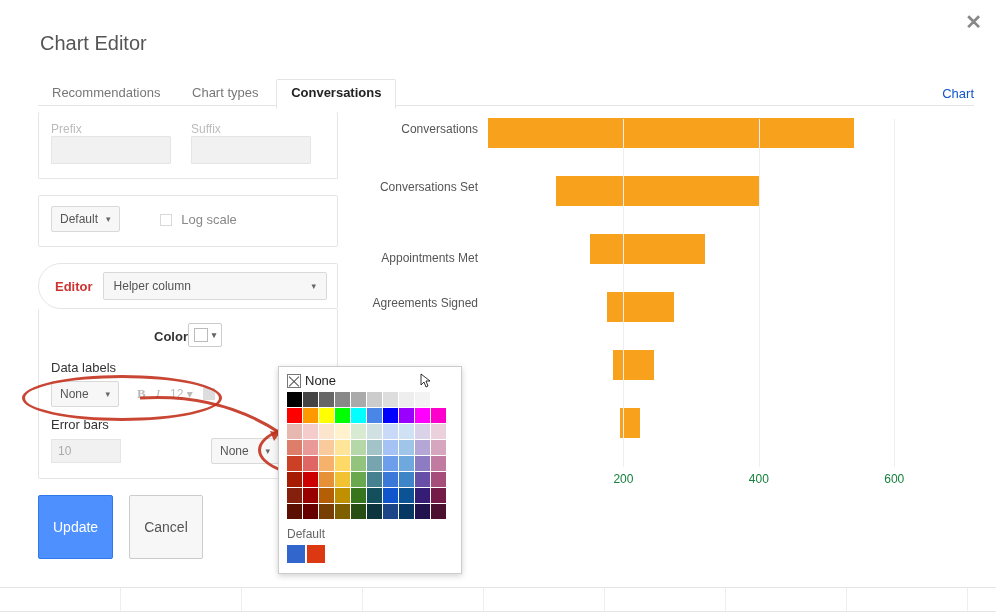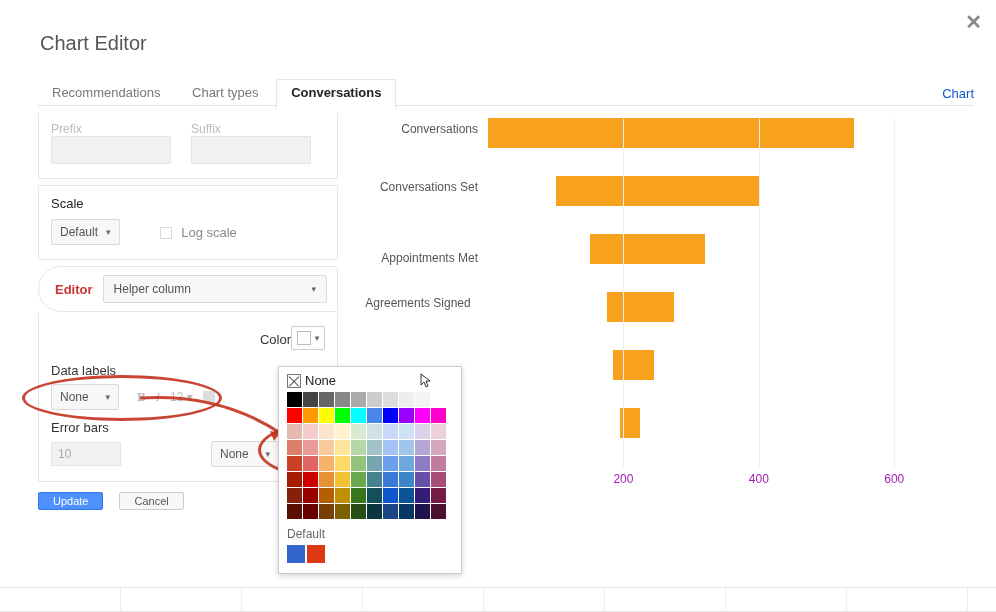--- a/index.html
+++ b/index.html
@@ -6,53 +6,53 @@
   body { margin: 0; font-family: Arial, Helvetica, sans-serif; font-size: 13px; color: #222; background: #fff; }
   .dialog { position: relative; width: 996px; height: 612px; border-bottom: 1px solid #e5e5e5; }
   .close-x { position: absolute; top: 10px; right: 14px; font-size: 20px; color: #888; cursor: pointer; font-weight: bold; }
   .title { position: absolute; left: 40px; top: 32px; font-size: 20px; color: #555; }
   .help { position: absolute; right: 22px; top: 86px; color: #1155cc; cursor: pointer; }
   .tabs { position: absolute; left: 38px; top: 78px; right: 22px; border-bottom: 1px solid #e5e5e5; height: 28px; }
   .tab { display: inline-block; padding: 5px 14px 8px; color: #777; cursor: pointer; position: relative; top: 1px; }
   .tab.active { color: #222; font-weight: bold; border: 1px solid #e5e5e5; border-bottom: 1px solid #fff; border-radius: 2px 2px 0 0; background: #fff; }
 
   .left-panel { position: absolute; left: 38px; top: 112px; width: 300px; }
-  .group { border: 1px solid #e5e5e5; border-radius: 2px; padding: 10px 12px 14px; margin-bottom: 6px; background: #fff; }
+  .group { border: 1px solid #e5e5e5; border-radius: 2px; padding: 10px 12px 14px; margin-bottom: 16px; background: #fff; }
   .faded-label { color: #bbb; font-size: 12px; }
   .textbox { width: 120px; height: 28px; background: #f1f1f1; border: 1px solid #e5e5e5; border-radius: 1px; }
   .row { display: flex; gap: 20px; }
   .scale-label { font-size: 13px; margin-bottom: 8px; }
   .select { display: inline-flex; align-items: center; justify-content: space-between; background: #f7f7f7; border: 1px solid #d9d9d9; border-radius: 2px; padding: 5px 8px; min-width: 68px; cursor: pointer; font-size: 12px; color: #555; }
   .caret { margin-left: 8px; font-size: 9px; color: #666; }
   .checkbox-fake { width: 12px; height: 12px; border: 1px solid #d9d9d9; display: inline-block; vertical-align: middle; margin-right: 6px; }
   .series-row { display: flex; align-items: center; gap: 10px; padding: 8px 10px; border: 1px solid #e5e5e5; border-radius: 28px 2px 2px 28px; }
   .series-label { color: #cc3333; font-weight: bold; margin-left: 6px; }
   .series-select { flex: 1; display: flex; align-items: center; justify-content: space-between; background: #f7f7f7; border: 1px solid #d9d9d9; border-radius: 2px; padding: 6px 10px; font-size: 12px; color: #555; }
   .sub-label { margin: 10px 0 6px; color: #333; }
-  .sublabel-row { display: flex; align-items: center; justify-content: flex-end; }
+  .sublabel-row { display: flex; align-items: center; justify-content: center; font-weight: bold; }
   .swatch-btn { width: 34px; height: 24px; border: 1px solid #ccc; border-radius: 2px; display: inline-flex; align-items: center; justify-content: center; background: #fff; }
   .swatch-inner { width: 14px; height: 14px; border: 1px solid #bbb; background: #fff; }
 
   .toolbar { display: flex; align-items: center; gap: 10px; color: #bbb; }
   .tool-b { font-weight: bold; font-family: serif; color: #bbb; }
   .tool-i { font-style: italic; font-family: serif; color: #bbb; }
   .tool-num { font-size: 12px; color: #bbb; }
   .errorb-input { width: 70px; height: 24px; background: #f1f1f1; border: 1px solid #e5e5e5; color: #aaa; padding: 0 6px; font-size: 12px; }
 
-  .btn { border: 1px solid #ccc; border-radius: 2px; padding: 2px 14px; background: #f7f7f7; color: #555; cursor: pointer; font-size: 11px; }
+  .btn { border: 1px solid #ccc; border-radius: 2px; padding: 23px 14px; background: #f7f7f7; color: #555; cursor: pointer; font-size: 14px; }
   .btn-primary { background: #4d90fe; border-color: #3079ed; color: #fff; }
   .actions { display: flex; gap: 16px; margin-top: 10px; }
 
   
   .chart { position: absolute; left: 358px; top: 104px; width: 612px; height: 410px; }
   .chart-row { position: relative; height: 58px; }
   .chart-label { position: absolute; left: 0; top: 18px; width: 120px; text-align: right; font-size: 12px; color: #555; }
   .bar { position: absolute; top: 14px; height: 30px; background: #f7a11c; }
   .axis { position: absolute; left: 130px; right: 8px; bottom: 46px; height: 1px; }
-  .tick { position: absolute; bottom: -18px; font-size: 12px; color: #a21caf; transform: translateX(-50%); }
+  .tick { position: absolute; bottom: -18px; font-size: 12px; color: #15803d; transform: translateX(-50%); }
   .vg { position: absolute; top: 0; bottom: 0; width: 1px; background: #eee; }
   .bar-plot { position: absolute; left: 130px; right: 8px; top: 0; bottom: 60px; }
 
   
   .popover { position: absolute; left: 278px; top: 366px; width: 184px; background: #fff; border: 1px solid #ccc; box-shadow: 0 2px 6px rgba(0,0,0,0.18); padding: 6px 8px 10px; z-index: 20; }
   .none-row { display: flex; align-items: center; gap: 4px; margin-bottom: 4px; position: relative; cursor: pointer; }
   .none-sq { width: 14px; height: 14px; border: 1px solid #777; position: relative; background: #fff; }
   .none-sq::before, .none-sq::after { content:""; position:absolute; left:-1px; right:-1px; top:50%; border-top:1px solid #555; }
   .none-sq::before { transform: rotate(45deg); }
   .none-sq::after { transform: rotate(-45deg); }
@@ -93,21 +93,20 @@
           <div class="textbox"></div>
         </div>
         <div>
           <div class="faded-label">Suffix</div>
           <div class="textbox"></div>
         </div>
       </div>
     </div>
 
     <div class="group">
-      <div class="scale-label">Scale</div>
       <div style="display:flex;align-items:center;gap:40px;">
         <div class="select">
           <span>Default</span>
           <span class="caret">▾</span>
         </div>
         <label style="color:#888;">
           <span class="checkbox-fake"></span>
           <span>Log scale</span>
         </label>
       </div>
@@ -175,21 +174,21 @@
         </div>
         <div class="chart-row">
           <div class="chart-label" style="left: -130px;">Conversations Set</div>
           <div class="bar" style="left: 67.7143px; width: 203.143px;"></div>
         </div>
         <div class="chart-row">
           <div class="chart-label" style="left: -130px; margin-top: 13px;">Appointments Met</div>
           <div class="bar" style="left: 101.571px; width: 115.114px;"></div>
         </div>
         <div class="chart-row">
-          <div class="chart-label" style="left: -130px; text-align: center;">Agreements Signed</div>
+          <div class="chart-label" style="left: -130px;">Agreements Signed</div>
           <div class="bar" style="left: 118.5px; width: 67.7143px;"></div>
         </div>
         <div class="chart-row">
           <div class="bar" style="left: 125.271px; width: 40.6286px;"></div>
         </div>
         <div class="chart-row">
           <div class="bar" style="left: 132.043px; width: 20.3143px;"></div>
         </div>
       </div>
     <div class="axis" id="axis-ticks">

